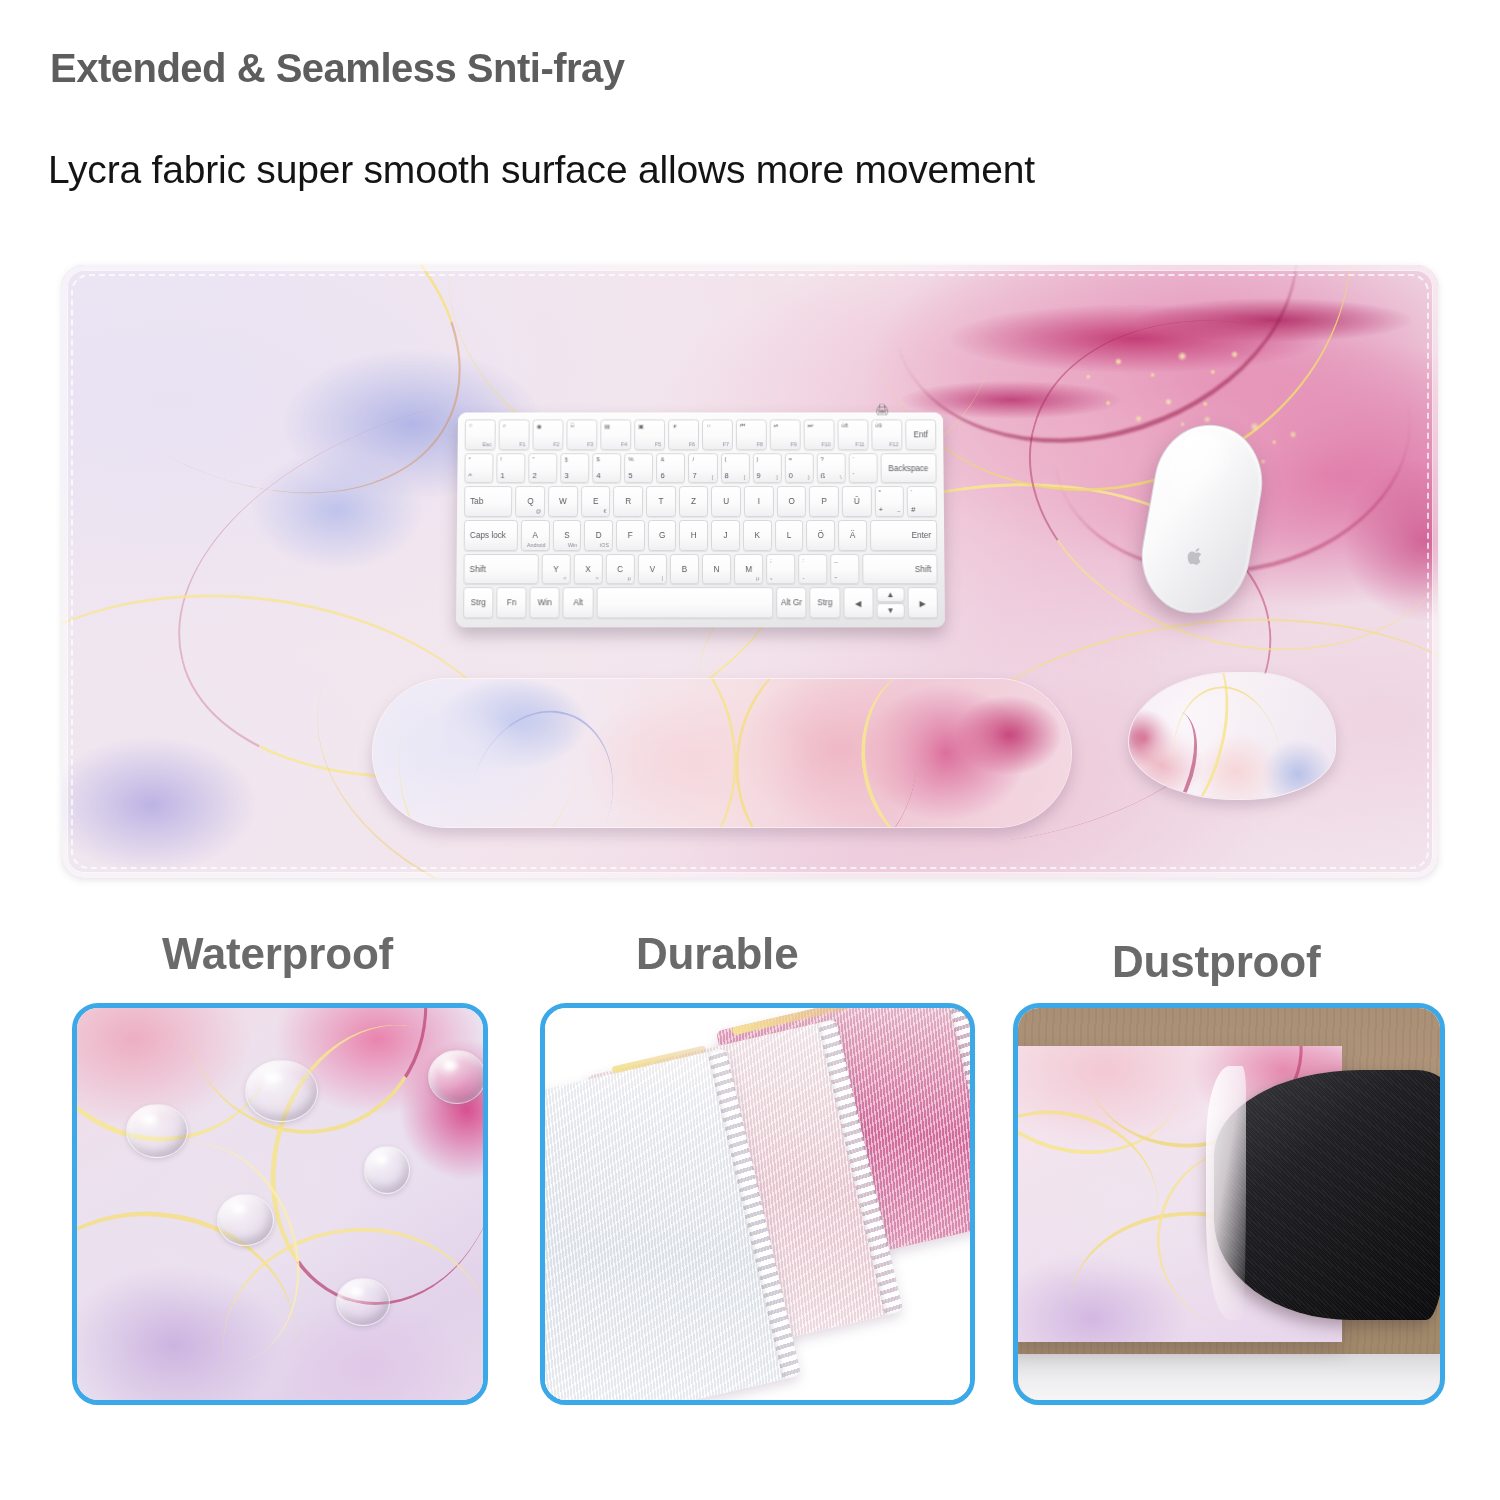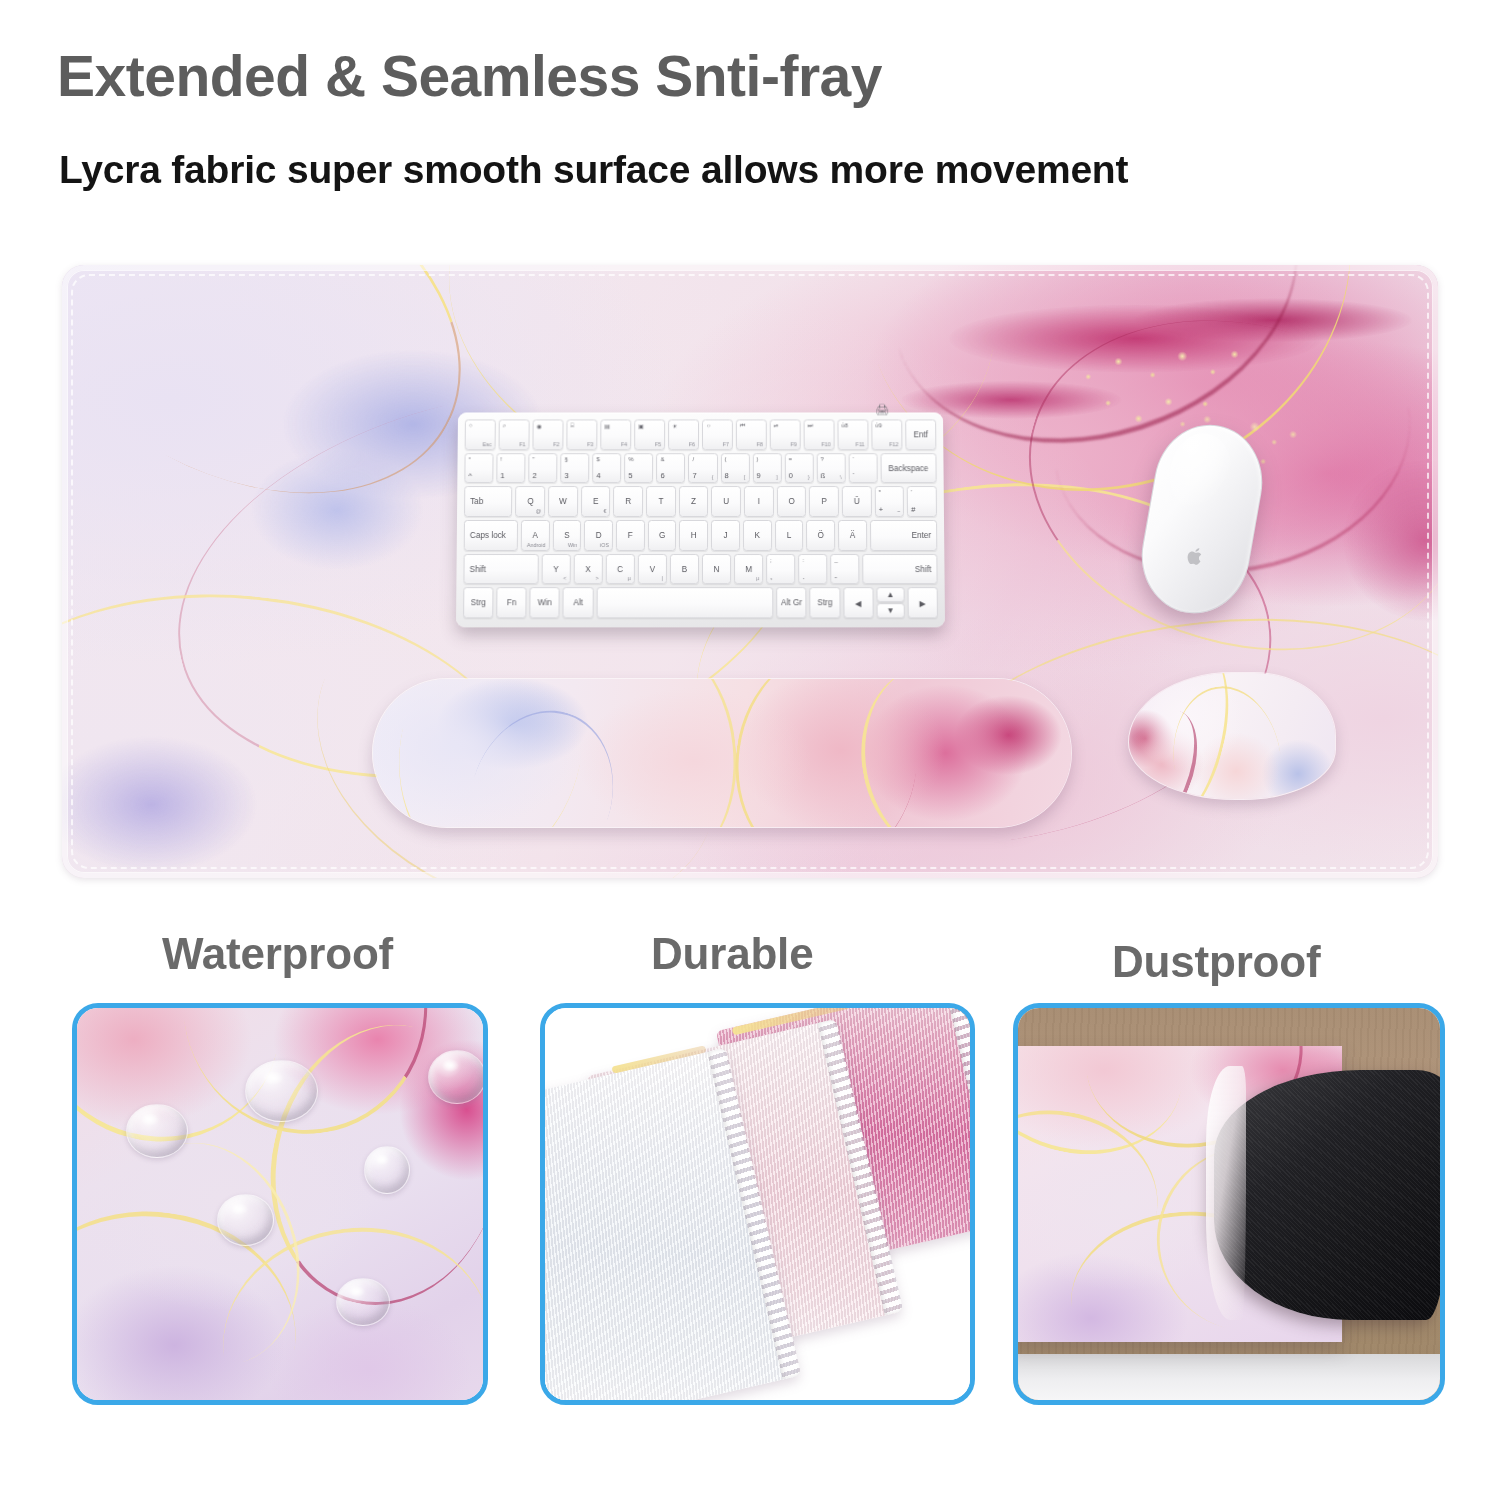--- a/index.html
+++ b/index.html
@@ -6,27 +6,27 @@
   html, body {
     width: 1500px; height: 1500px;
     background: #ffffff;
     font-family: "Liberation Sans", sans-serif;
     overflow: hidden;
   }
   #page { position: relative; width: 1500px; height: 1500px; background: #fff; }
 
   
   .hdr-title {
-    position: absolute; left: 57px; top: 48px;
-    font-size: 57px; font-weight: 700; letter-spacing: -0.5px;
+    position: absolute; left: 50px; top: 48px;
+    font-size: 40px; font-weight: 700; letter-spacing: -0.5px;
     color: #5d5d5d; white-space: nowrap; line-height: 1;
   }
   .hdr-sub {
-    position: absolute; left: 59px; top: 150px;
-    font-size: 39px; font-weight: 700; letter-spacing: -0.2px;
+    position: absolute; left: 48px; top: 150px;
+    font-size: 39px; font-weight: 400; letter-spacing: -0.2px;
     color: #141414; white-space: nowrap; line-height: 1;
   }
 
   
   .hero {
     position: absolute; left: 62px; top: 265px;
     width: 1376px; height: 613px;
     border-radius: 22px;
     overflow: hidden;
     background: #efe3ee;
@@ -224,21 +224,21 @@
   .wrist-mouse .v1 { left:2%; top:-24%; width:44%; height:150%; border-right:3px solid rgba(246,228,146,.9); transform:rotate(14deg); border-radius:50%; }
   .wrist-mouse .v2 { left:22%; top:10%; width:52%; height:120%; border-top:2px solid rgba(244,222,134,.8); transform:rotate(-8deg); border-radius:50%; }
   .wrist-mouse .v3 { left:-6%; top:26%; width:36%; height:110%; border-right:4px solid rgba(170,38,88,.55); transform:rotate(22deg); border-radius:50%; }
 
   
   .feat-label {
     position:absolute; font-size:44px; font-weight:700; color:#6a6a6a;
     letter-spacing:-0.2px; white-space:nowrap; line-height:1;
   }
   .fl-1 { left:162px; top:932px; }
-  .fl-2 { left:651px; top:932px; }
+  .fl-2 { left:636px; top:932px; }
   .fl-3 { left:1112px; top:940px; }
 
   
   .panel {
     position:absolute; top:1003px; height:402px;
     border:5px solid #3ba8e8;
     border-radius:26px;
     overflow:hidden;
     background:#fff;
   }

